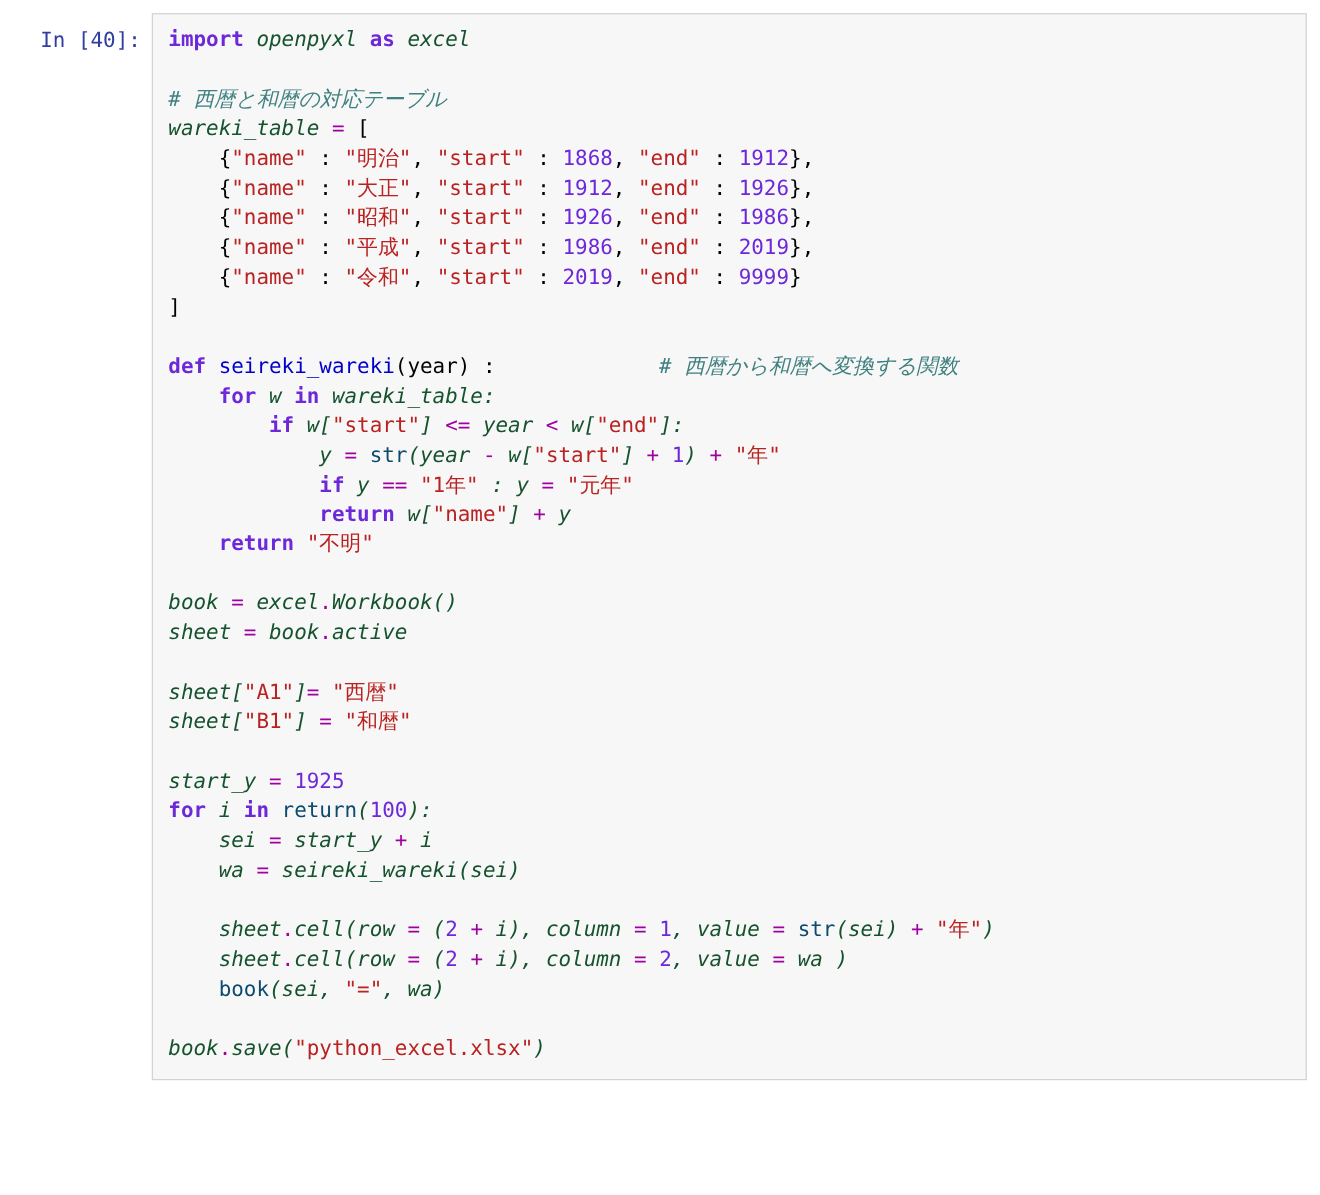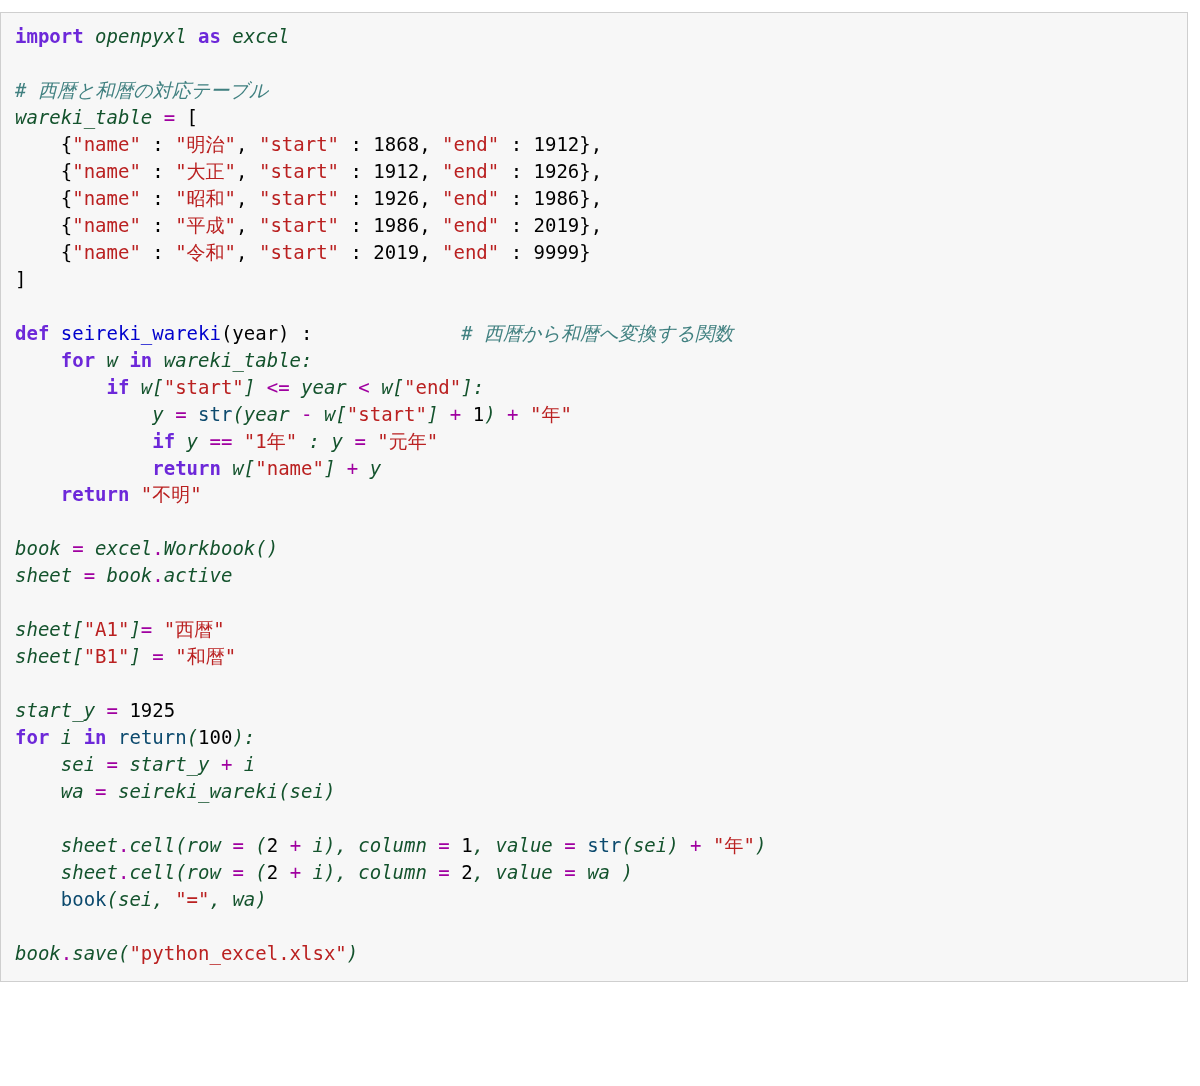--- a/index.html
+++ b/index.html
@@ -41,28 +41,31 @@
     font-family: inherit;
     font-size: inherit;
   }
   
   .kw  { color: #6d28d9; font-weight: 700; }   
   .nm  { color: #14532d; font-style: italic; }                     
   .fn  { color: #0000cc; }                     
   .cm  { color: #408080; font-style: italic; } 
   .op  { color: #a000a0; }                     
   .str { color: #ba2121; }                     
-  .num { color: #000000; }                     
+  .num { color: #6d28d9; }                     
   .bi  { color: #0c4a6e; }                     
   .p   { color: #000000; }                     
 </style>
 </head>
 <body>
 
 <div class="cell">
+  <div class="prompt">
+    <span>In [40]:</span>
+  </div>
   <div class="input-area">
 <pre class="code"><span class="kw">import</span><span class="nm"> openpyxl </span><span class="kw">as</span><span class="nm"> excel</span>
 
 <span class="cm"># 西暦と和暦の対応テーブル</span>
 <span class="nm">wareki_table </span><span class="op">=</span><span class="p"> [</span>
 <span class="p">    {</span><span class="str">"name"</span><span class="p"> : </span><span class="str">"明治"</span><span class="p">, </span><span class="str">"start"</span><span class="p"> : </span><span class="num">1868</span><span class="p">, </span><span class="str">"end"</span><span class="p"> : </span><span class="num">1912</span><span class="p">},</span>
 <span class="p">    {</span><span class="str">"name"</span><span class="p"> : </span><span class="str">"大正"</span><span class="p">, </span><span class="str">"start"</span><span class="p"> : </span><span class="num">1912</span><span class="p">, </span><span class="str">"end"</span><span class="p"> : </span><span class="num">1926</span><span class="p">},</span>
 <span class="p">    {</span><span class="str">"name"</span><span class="p"> : </span><span class="str">"昭和"</span><span class="p">, </span><span class="str">"start"</span><span class="p"> : </span><span class="num">1926</span><span class="p">, </span><span class="str">"end"</span><span class="p"> : </span><span class="num">1986</span><span class="p">},</span>
 <span class="p">    {</span><span class="str">"name"</span><span class="p"> : </span><span class="str">"平成"</span><span class="p">, </span><span class="str">"start"</span><span class="p"> : </span><span class="num">1986</span><span class="p">, </span><span class="str">"end"</span><span class="p"> : </span><span class="num">2019</span><span class="p">},</span>
 <span class="p">    {</span><span class="str">"name"</span><span class="p"> : </span><span class="str">"令和"</span><span class="p">, </span><span class="str">"start"</span><span class="p"> : </span><span class="num">2019</span><span class="p">, </span><span class="str">"end"</span><span class="p"> : </span><span class="num">9999</span><span class="p">}</span>

